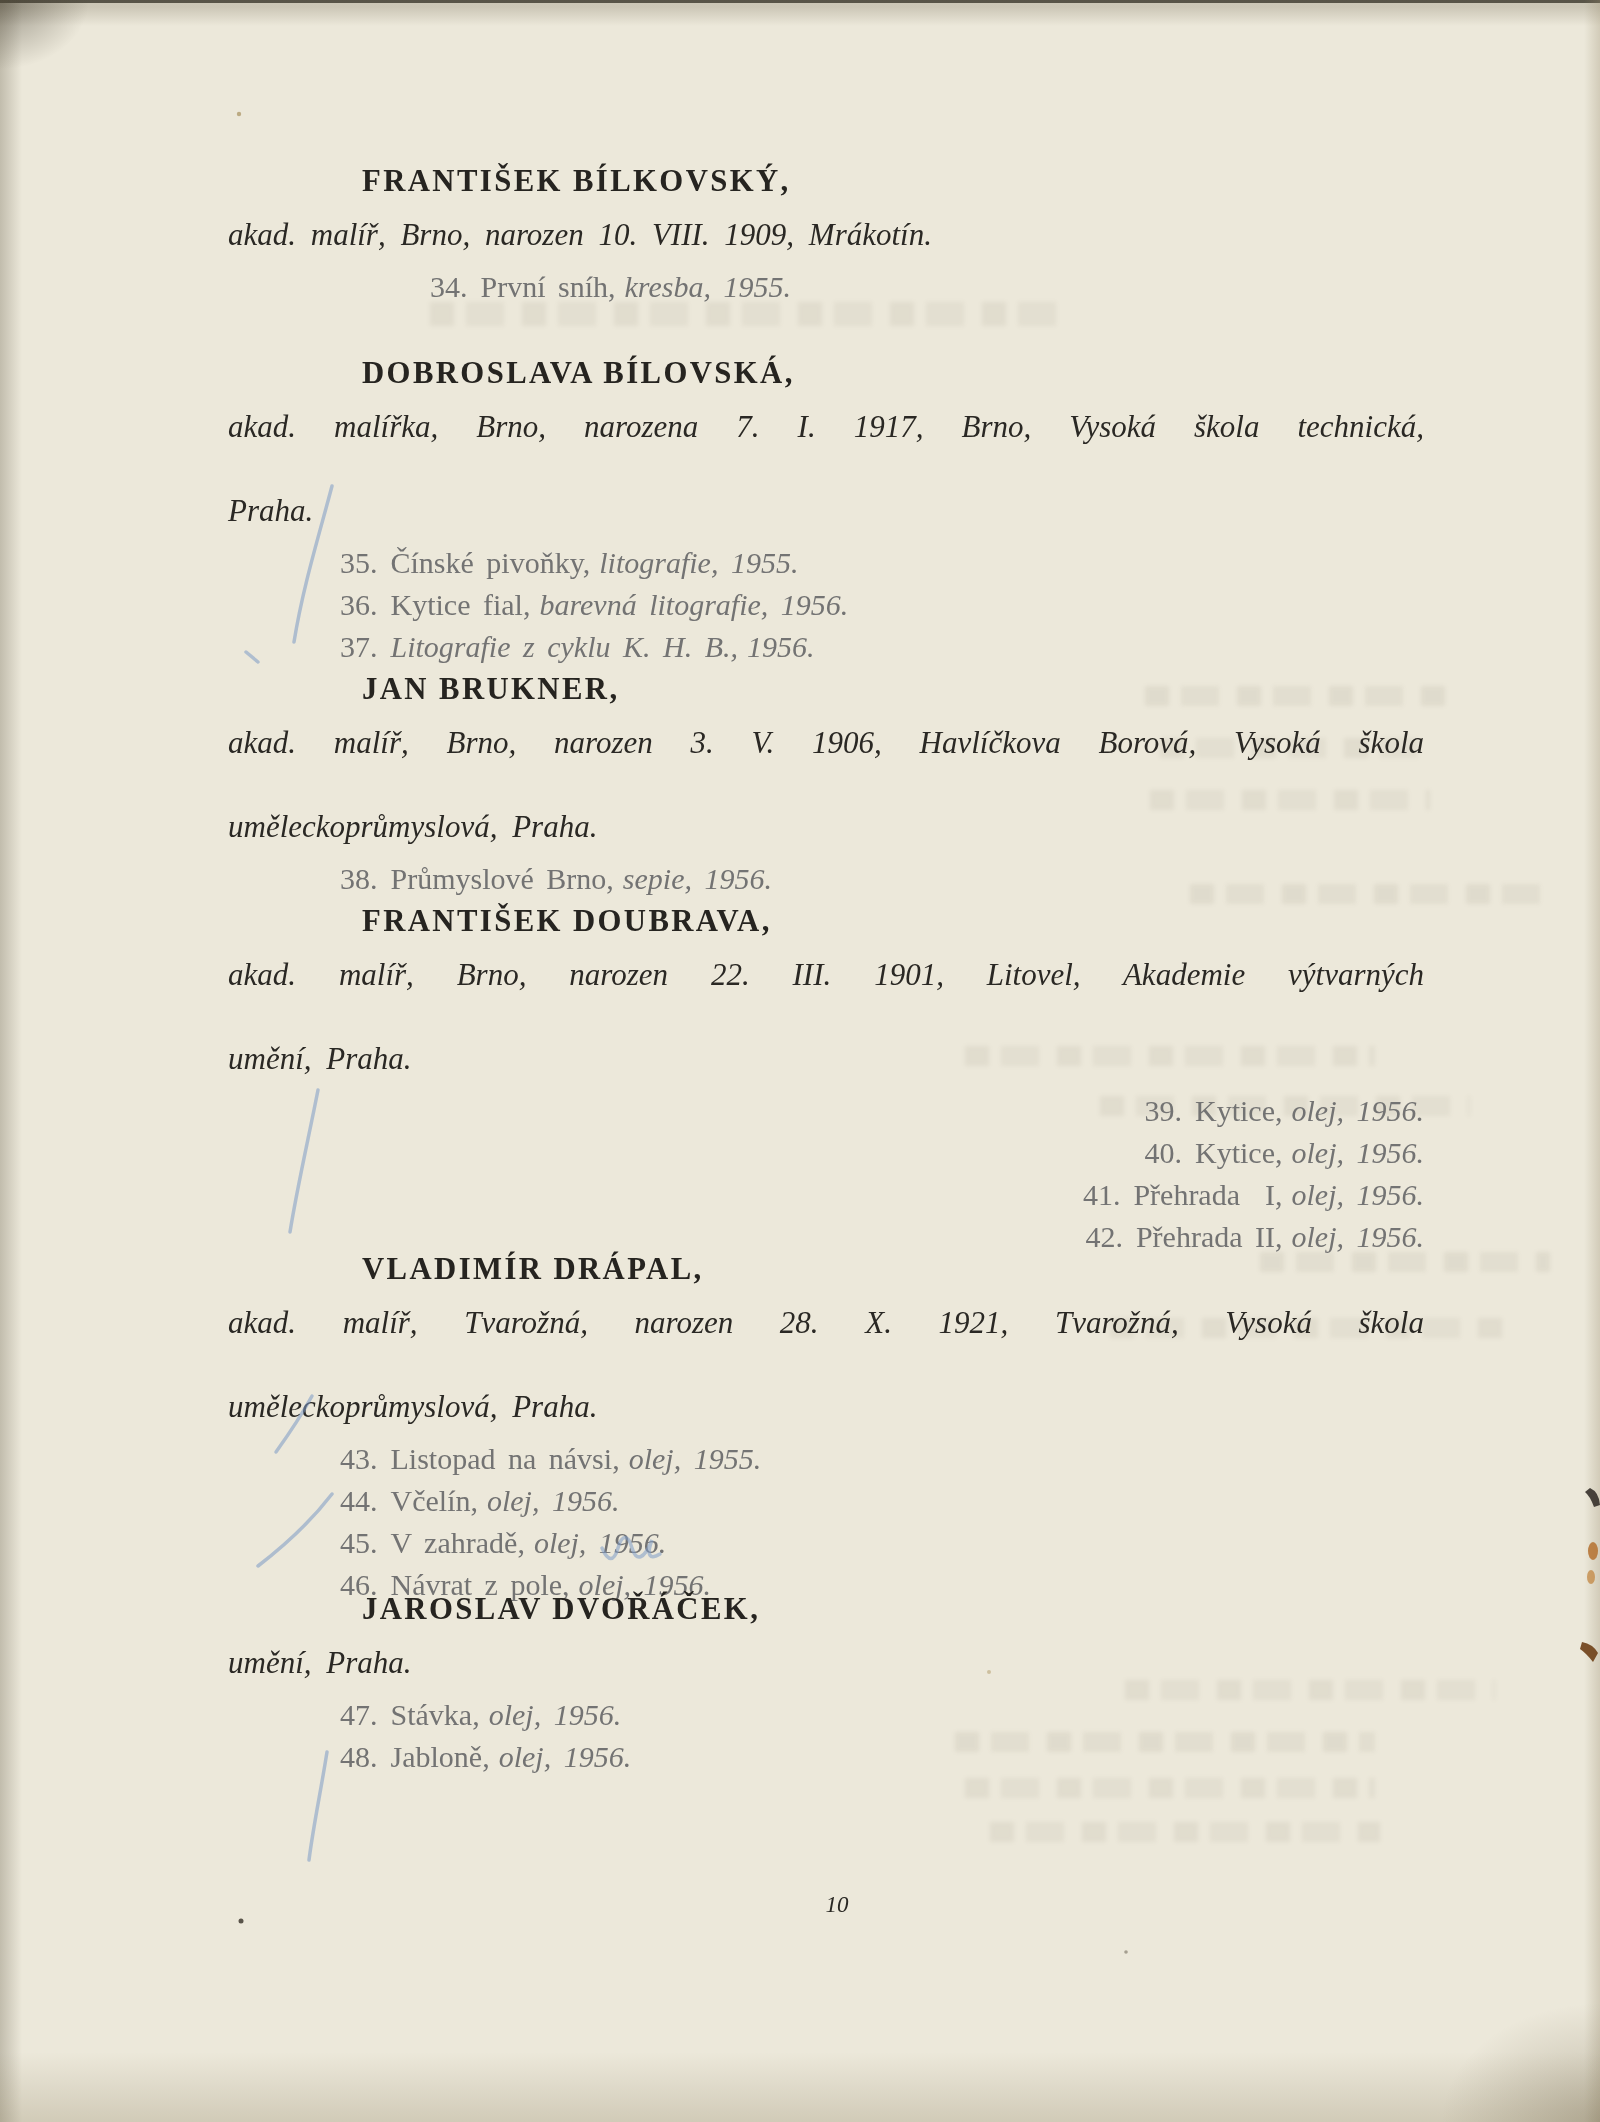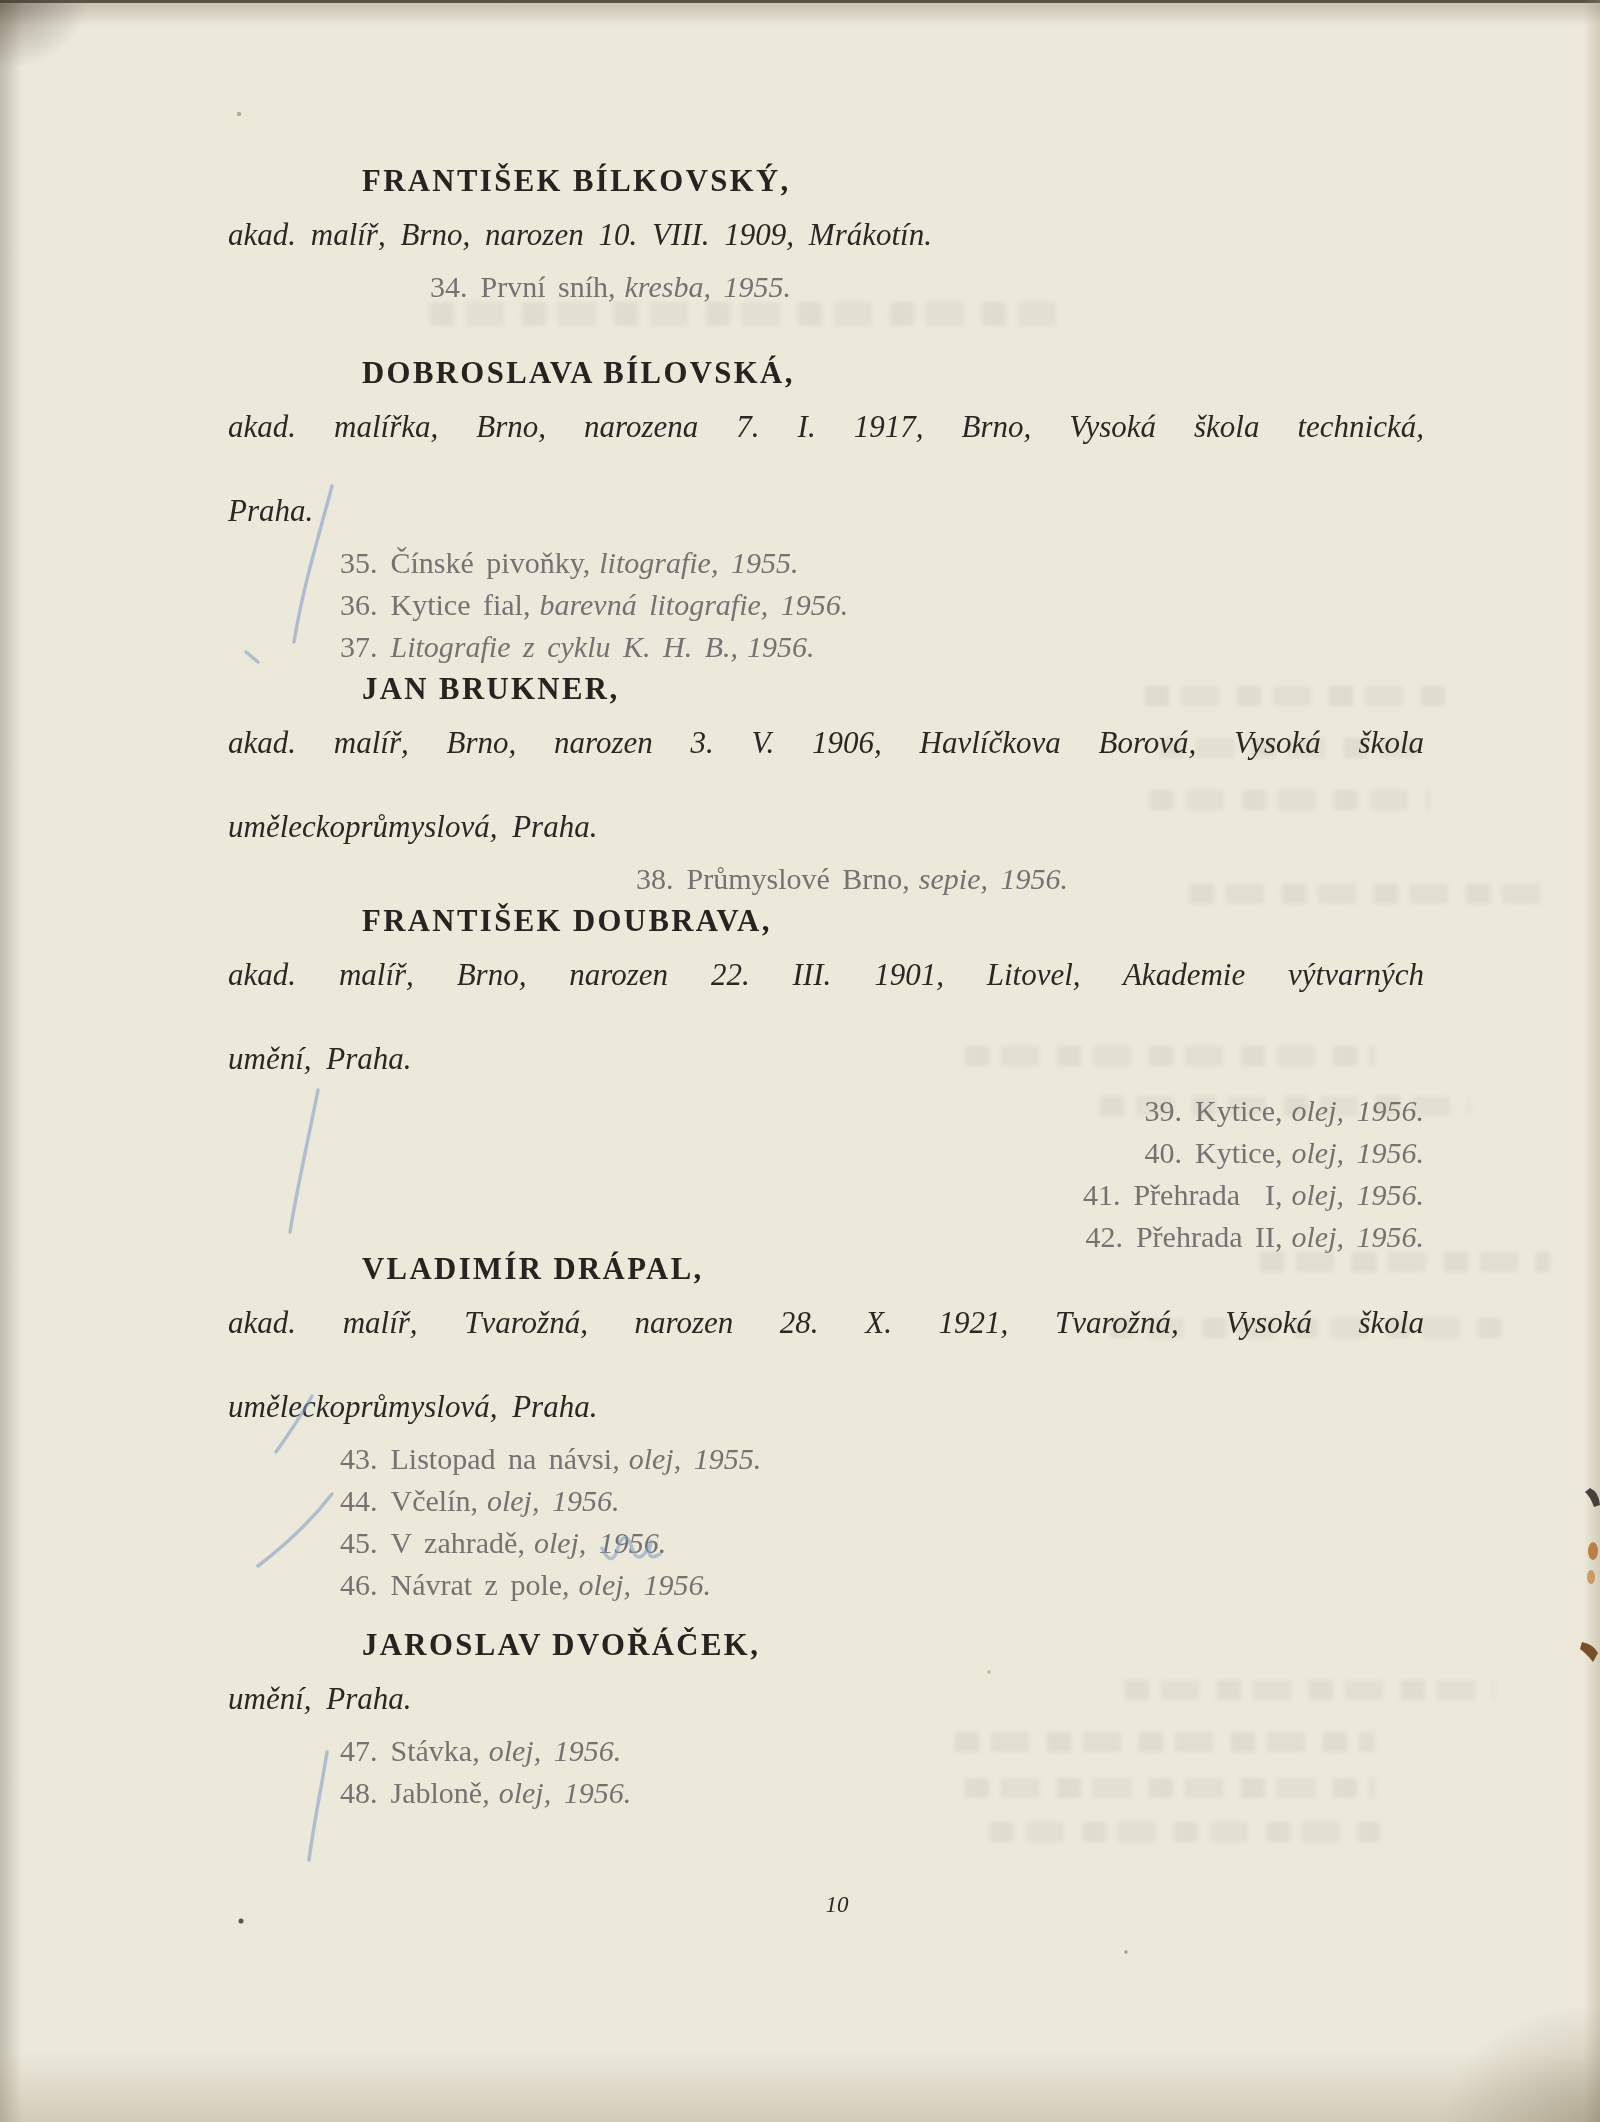--- a/index.html
+++ b/index.html
@@ -119,21 +119,21 @@
         <div class="work"><span class="num">36.</span><span class="title roman">Kytice fial,</span><span class="detail">barevná litografie, 1956.</span></div>
         <div class="work"><span class="num">37.</span><span class="title italic">Litografie z cyklu K. H. B.,</span><span class="detail">1956.</span></div>
       </div>
     </section>
     <section class="entry" style="top: 668px;">
       <div class="heading">JAN BRUKNER,</div>
       <div class="bio">
         <div class="bio-line stretch">akad. malíř, Brno, narozen 3. V. 1906, Havlíčkova Borová, Vysoká škola</div>
         <div class="bio-line">uměleckoprůmyslová, Praha.</div>
       </div>
-      <div class="works" style="margin-left: 52px; text-align: center;">
+      <div class="works" style="margin-left: 112px;">
         <div class="work"><span class="num">38.</span><span class="title roman">Průmyslové Brno,</span><span class="detail">sepie, 1956.</span></div>
       </div>
     </section>
     <section class="entry" style="top: 900px;">
       <div class="heading">FRANTIŠEK DOUBRAVA,</div>
       <div class="bio">
         <div class="bio-line stretch">akad. malíř, Brno, narozen 22. III. 1901, Litovel, Akademie výtvarných</div>
         <div class="bio-line">umění, Praha.</div>
       </div>
       <div class="works" style="margin-left: 112px; text-align: right;">
@@ -149,21 +149,21 @@
         <div class="bio-line stretch">akad. malíř, Tvarožná, narozen 28. X. 1921, Tvarožná, Vysoká škola</div>
         <div class="bio-line">uměleckoprůmyslová, Praha.</div>
       </div>
       <div class="works" style="margin-left: 112px;">
         <div class="work"><span class="num">43.</span><span class="title roman">Listopad na návsi,</span><span class="detail">olej, 1955.</span></div>
         <div class="work"><span class="num">44.</span><span class="title roman">Včelín,</span><span class="detail">olej, 1956.</span></div>
         <div class="work"><span class="num">45.</span><span class="title roman">V zahradě,</span><span class="detail">olej, 1956.</span></div>
         <div class="work"><span class="num">46.</span><span class="title roman">Návrat z pole,</span><span class="detail">olej, 1956.</span></div>
       </div>
     </section>
-    <section class="entry" style="top: 1624px; font-family: Liberation Serif, serif;">
+    <section class="entry" style="top: 1588px; font-family: Liberation Serif, serif;">
       <div class="heading">JAROSLAV DVOŘÁČEK,</div>
       <div class="bio">
         <div class="bio-line">umění, Praha.</div>
       </div>
       <div class="works" style="margin-left: 112px;">
         <div class="work"><span class="num">47.</span><span class="title roman">Stávka,</span><span class="detail">olej, 1956.</span></div>
         <div class="work"><span class="num">48.</span><span class="title roman">Jabloně,</span><span class="detail">olej, 1956.</span></div>
       </div>
     </section>
   </div>

